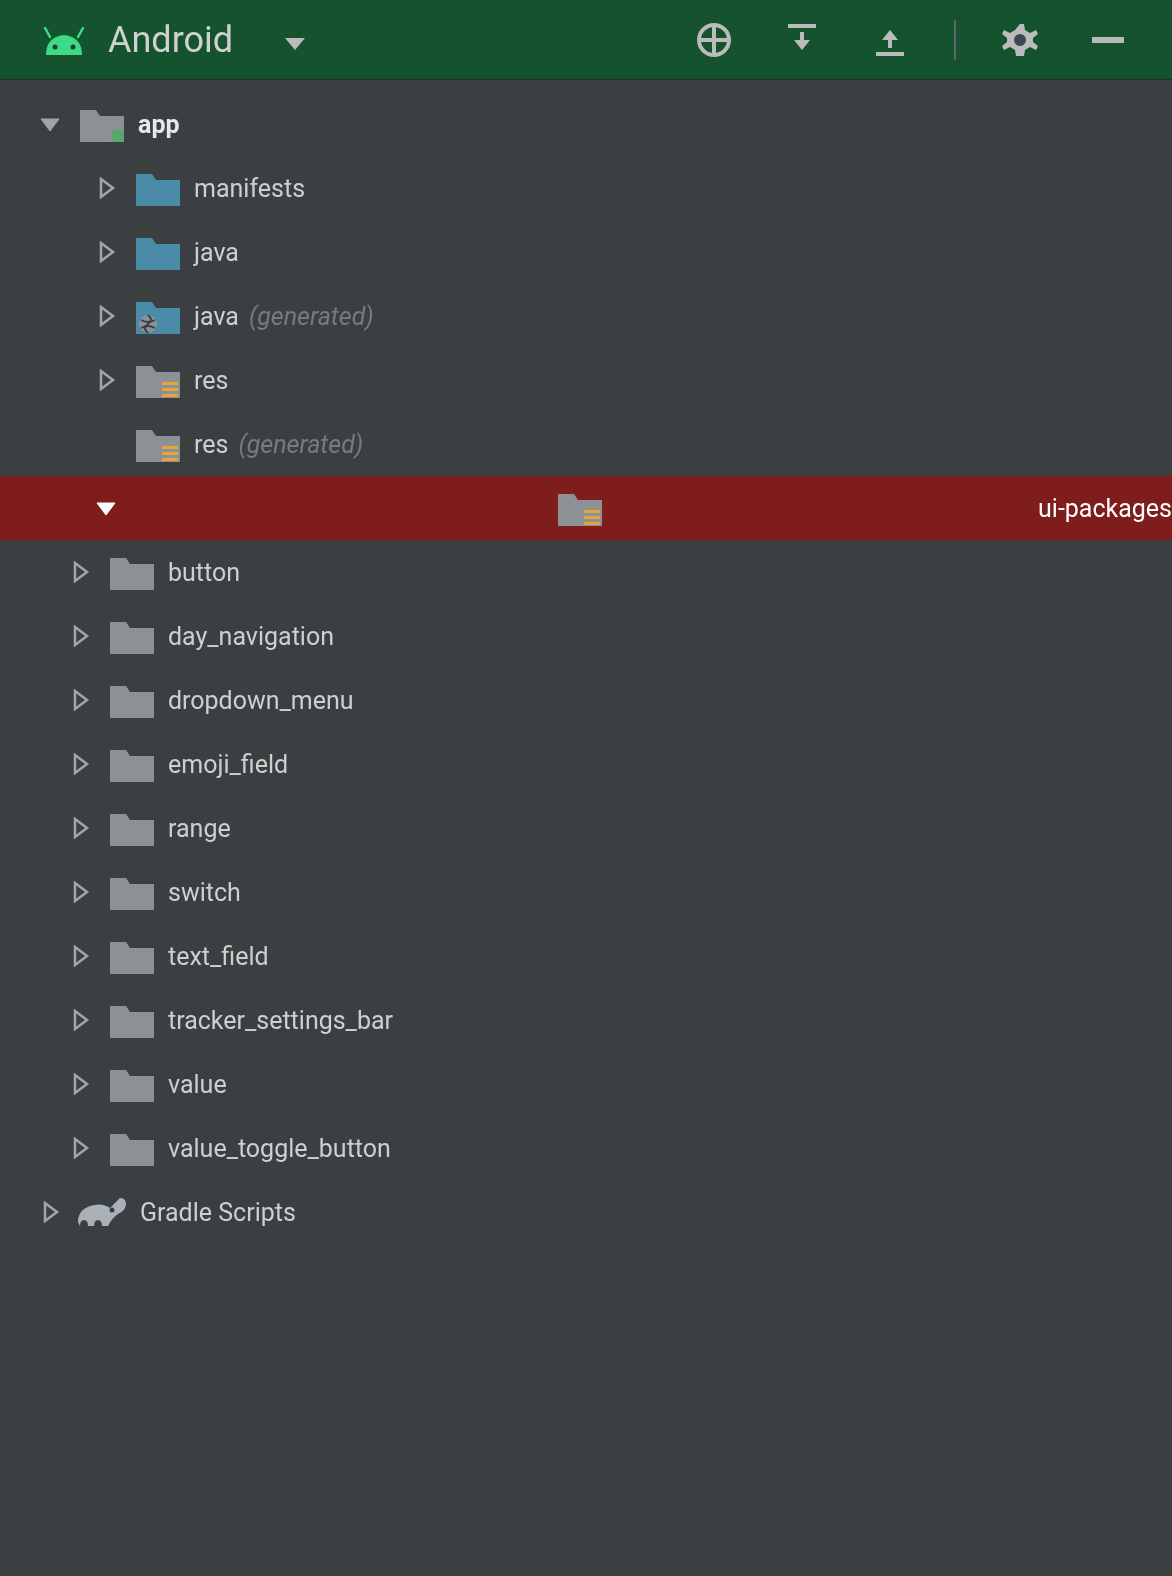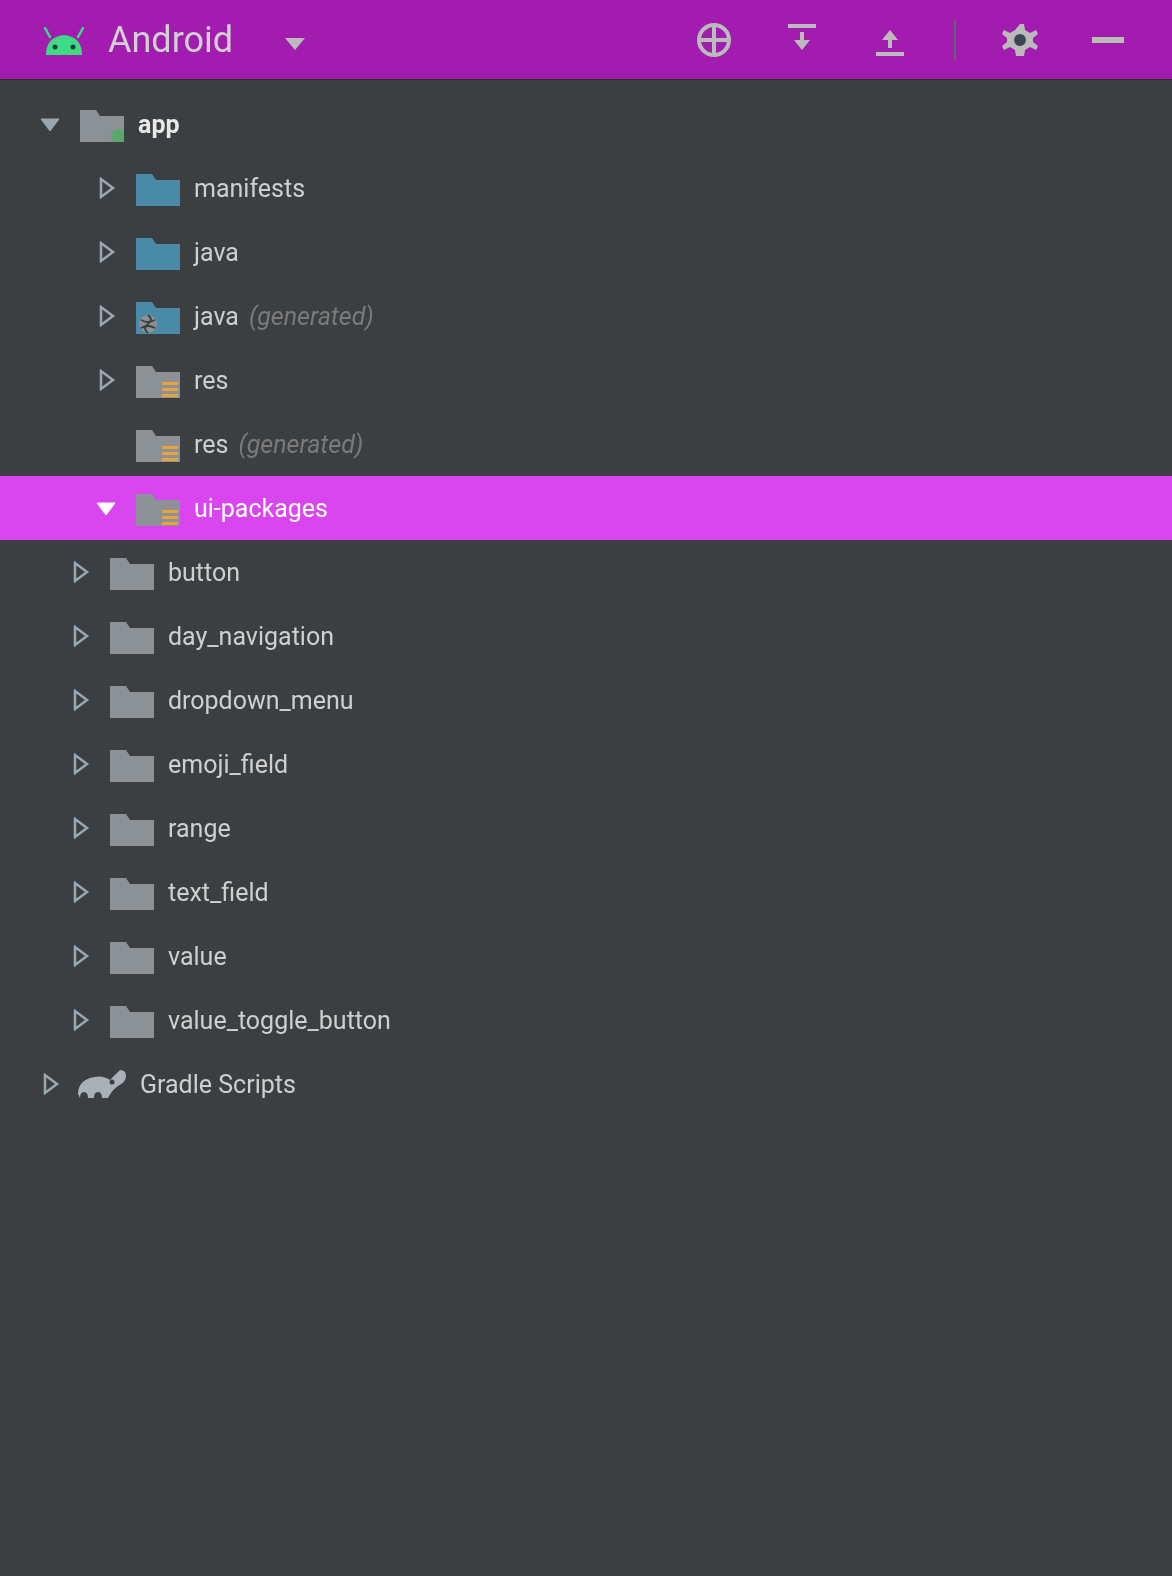--- a/index.html
+++ b/index.html
@@ -7,21 +7,21 @@
       font-family: -apple-system, BlinkMacSystemFont, "Segoe UI", Roboto, sans-serif;
       background: #3C3F41;
       color: #BBBBBB;
       width: 1172px;
       height: 1576px;
       overflow: hidden;
       font-size: 34px;
     }
     .header {
       height: 80px;
-      background: #a21caf;
+      background: #14532d;
       display: flex;
       align-items: center;
       padding: 0 40px 0 40px;
       border-bottom: 1px solid #2B2B2B;
       gap: 40px;
     }
     .header-left {
       display: flex;
       align-items: center;
       gap: 20px;
@@ -64,21 +64,22 @@
     }
     .tree-item {
       display: flex;
       align-items: center;
       height: 64px;
       padding-left: 30px;
       cursor: pointer;
       white-space: nowrap;
     }
     .tree-item.selected {
-      background: #d946ef;
+      background: #7f1d1d;
+      justify-content: space-between;
     }
     .chevron {
       width: 40px;
       height: 40px;
       display: flex;
       align-items: center;
       justify-content: center;
       flex-shrink: 0;
     }
     .chevron svg { display: block; }
@@ -351,35 +352,61 @@
         </svg>
       </span>
     <span class="folder-icon">
         <svg width="44" height="36" viewBox="0 0 44 36">
           <path d="M 0 4 L 16 4 L 20 10 L 44 10 L 44 36 L 0 36 Z" fill="#8C9196"></path>
         </svg>
       </span>
     <span class="tree-label">range</span>
   </div>
 
+  <div class="tree-item indent-2">
+    <span class="chevron">
+        <svg width="22" height="22" viewBox="0 0 22 22">
+          <path d="M 6 2 L 18 11 L 6 20 Z" fill="none" stroke="#9AA7B0" stroke-width="2.5"></path>
+        </svg>
+      </span>
+    <span class="folder-icon">
+        <svg width="44" height="36" viewBox="0 0 44 36">
+          <path d="M 0 4 L 16 4 L 20 10 L 44 10 L 44 36 L 0 36 Z" fill="#8C9196"></path>
+        </svg>
+      </span>
+    <span class="tree-label">switch</span>
+  </div>
 
   <div class="tree-item indent-2">
     <span class="chevron">
         <svg width="22" height="22" viewBox="0 0 22 22">
           <path d="M 6 2 L 18 11 L 6 20 Z" fill="none" stroke="#9AA7B0" stroke-width="2.5"></path>
         </svg>
       </span>
     <span class="folder-icon">
         <svg width="44" height="36" viewBox="0 0 44 36">
           <path d="M 0 4 L 16 4 L 20 10 L 44 10 L 44 36 L 0 36 Z" fill="#8C9196"></path>
         </svg>
       </span>
     <span class="tree-label">text_field</span>
   </div>
 
+  <div class="tree-item indent-2">
+    <span class="chevron">
+        <svg width="22" height="22" viewBox="0 0 22 22">
+          <path d="M 6 2 L 18 11 L 6 20 Z" fill="none" stroke="#9AA7B0" stroke-width="2.5"></path>
+        </svg>
+      </span>
+    <span class="folder-icon">
+        <svg width="44" height="36" viewBox="0 0 44 36">
+          <path d="M 0 4 L 16 4 L 20 10 L 44 10 L 44 36 L 0 36 Z" fill="#8C9196"></path>
+        </svg>
+      </span>
+    <span class="tree-label">tracker_settings_bar</span>
+  </div>
 
   <div class="tree-item indent-2">
     <span class="chevron">
         <svg width="22" height="22" viewBox="0 0 22 22">
           <path d="M 6 2 L 18 11 L 6 20 Z" fill="none" stroke="#9AA7B0" stroke-width="2.5"></path>
         </svg>
       </span>
     <span class="folder-icon">
         <svg width="44" height="36" viewBox="0 0 44 36">
           <path d="M 0 4 L 16 4 L 20 10 L 44 10 L 44 36 L 0 36 Z" fill="#8C9196"></path>

